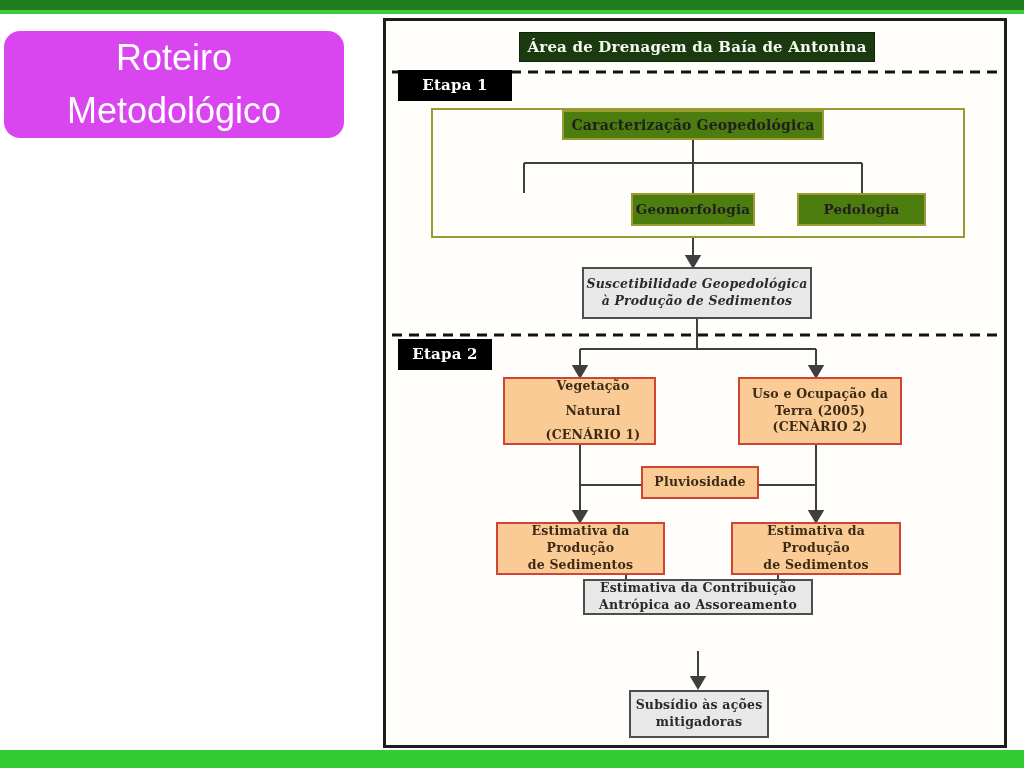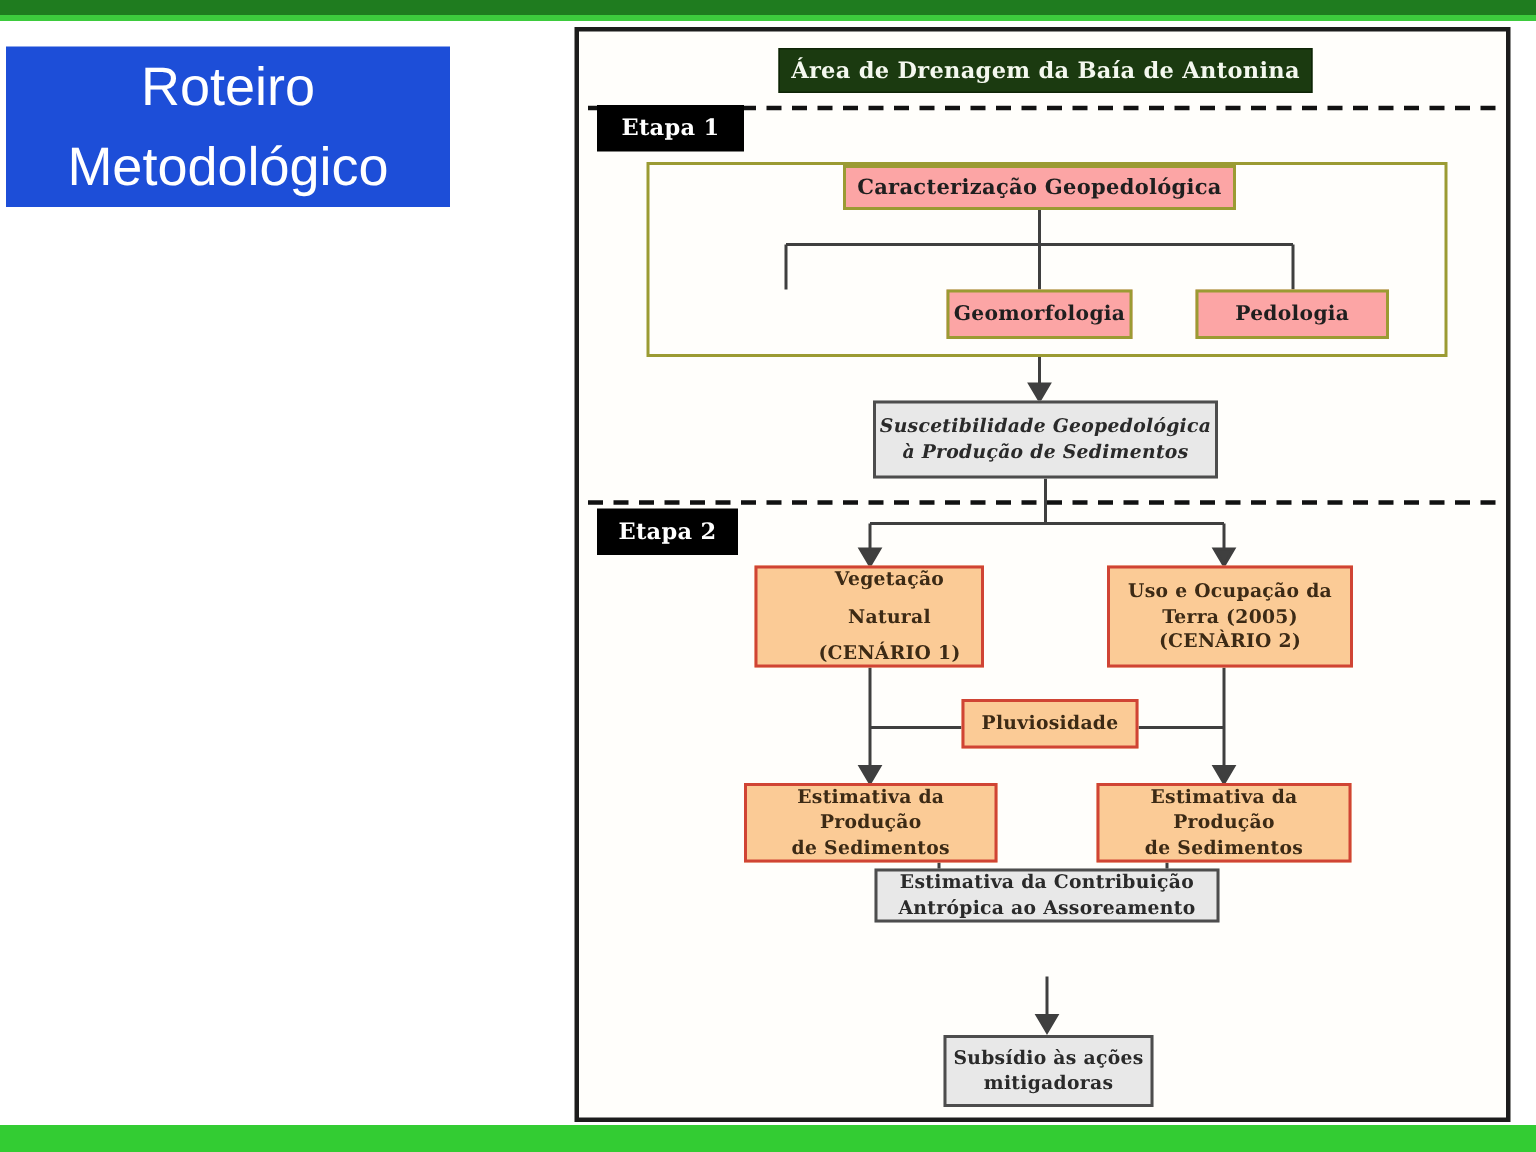--- a/index.html
+++ b/index.html
@@ -5,42 +5,42 @@
   html,body{margin:0;padding:0;}
   body{
     width:1024px;height:768px;position:relative;background:#ffffff;
     font-family:"DejaVu Serif", serif;overflow:hidden;
   }
   
   .top-bar{position:absolute;left:0;top:0;width:1024px;height:10px;background:#1f7c1f;}
   .top-accent{position:absolute;left:0;top:10px;width:1024px;height:4px;background:#3dcb3d;}
   .bottom-bar{position:absolute;left:0;top:750px;width:1024px;height:18px;background:#33cc33;}
   .title-box{
-    position:absolute;left:4px;top:31px;width:296px;height:107px;background:#1d4ed8;
-    display:flex;align-items:center;justify-content:center;text-align:center;
+    position:absolute;left:4px;top:31px;width:340px;height:107px;background:#d946ef;
+    display:flex;align-items:center;justify-content:center;text-align:center;border-radius:16px;
   }
   .title-box .txt{
     font-family:"Liberation Sans", sans-serif;color:#ffffff;font-size:36px;
     line-height:1.45;white-space:pre-line;
   }
   
   .panel{
     position:absolute;left:383px;top:18px;width:618px;height:724px;
     border:3px solid #1c1c1c;background:#fffefb;
   }
   .panel svg{position:absolute;left:0;top:0;pointer-events:none;}
   .node{
     position:absolute;box-sizing:border-box;display:flex;align-items:center;justify-content:center;
     text-align:center;font-weight:bold;color:#1f1f1f;white-space:pre-line;line-height:1.35;
     z-index:2;letter-spacing:.2px;
   }
   .n-darkgreen{background:#1b3a10;color:#f4f8ef;border:1px solid #0e2406;font-size:15px;}
   .n-black{background:#000000;color:#ffffff;font-size:15px;}
   .n-group{border:2px solid #9b9b33;background:transparent;z-index:1;}
-  .n-yellow{background:#fca5a5;border:2px solid #9b9b33;}
+  .n-yellow{background:#4d7c0f;border:2px solid #9b9b33;}
   .n-gray{background:#e8e8e8;border:2px solid #4d4d4d;color:#2a2a2a;}
   .n-orange{background:#fbcb96;border:2px solid #d04434;color:#3c2a15;}
   .f14{font-size:14px;}
   .f13{font-size:13.5px;}
   .f12{font-size:12.5px;}
   .sp-lines{line-height:1.95;}
 </style>
 </head>
 <body>
 
@@ -98,21 +98,21 @@
     </g>
 
     <g stroke="#3f3f3f" stroke-width="2" fill="#3f3f3f">
       <line x1="312" y1="630" x2="312" y2="657"></line>
       <polygon points="312,667 305.5,656 318.5,656"></polygon>
     </g>
   </svg>
 
   <div class="node n-darkgreen" style="left:133px;top:11px;width:356px;height:30px;">Área de Drenagem da Baía de Antonina</div>
 
-  <div class="node n-black" style="left:12px;top:49px;width:98px;height:31px;">Etapa 1</div>
+  <div class="node n-black" style="left:12px;top:49px;width:114px;height:31px;">Etapa 1</div>
 
   <div class="node n-group" style="left:45px;top:87px;width:534px;height:130px;"></div>
 
   <div class="node n-yellow f14" style="left:176px;top:89px;width:262px;height:30px;">Caracterização Geopedológica</div>
 
 
   <div class="node n-yellow f13" style="left:245px;top:172px;width:124px;height:33px;">Geomorfologia</div>
 
   <div class="node n-yellow f13" style="left:411px;top:172px;width:129px;height:33px;">Pedologia</div>
 

